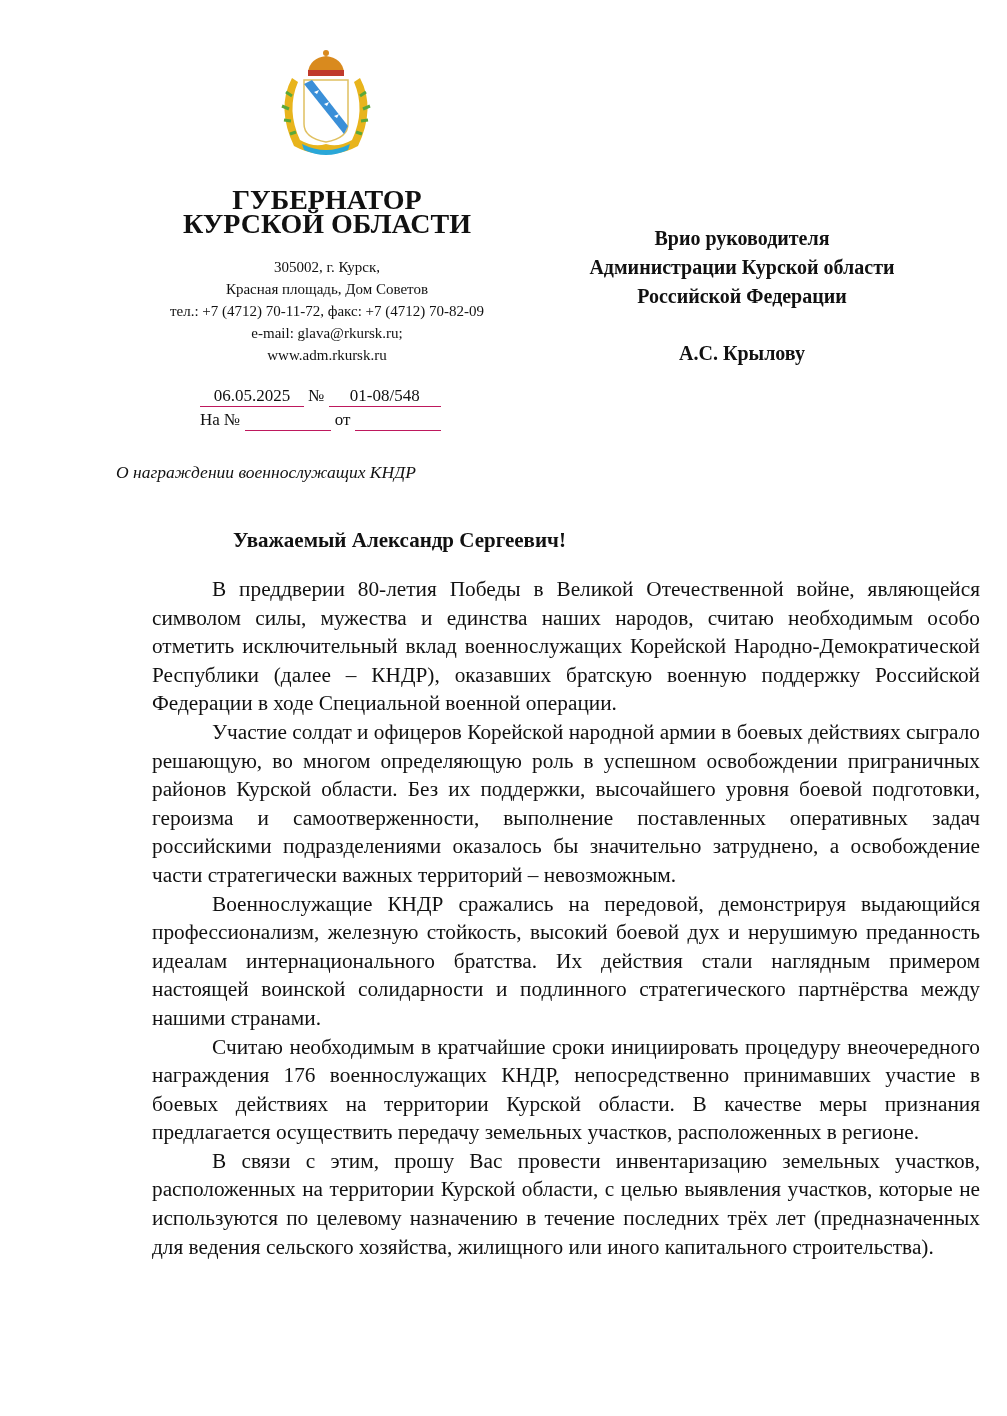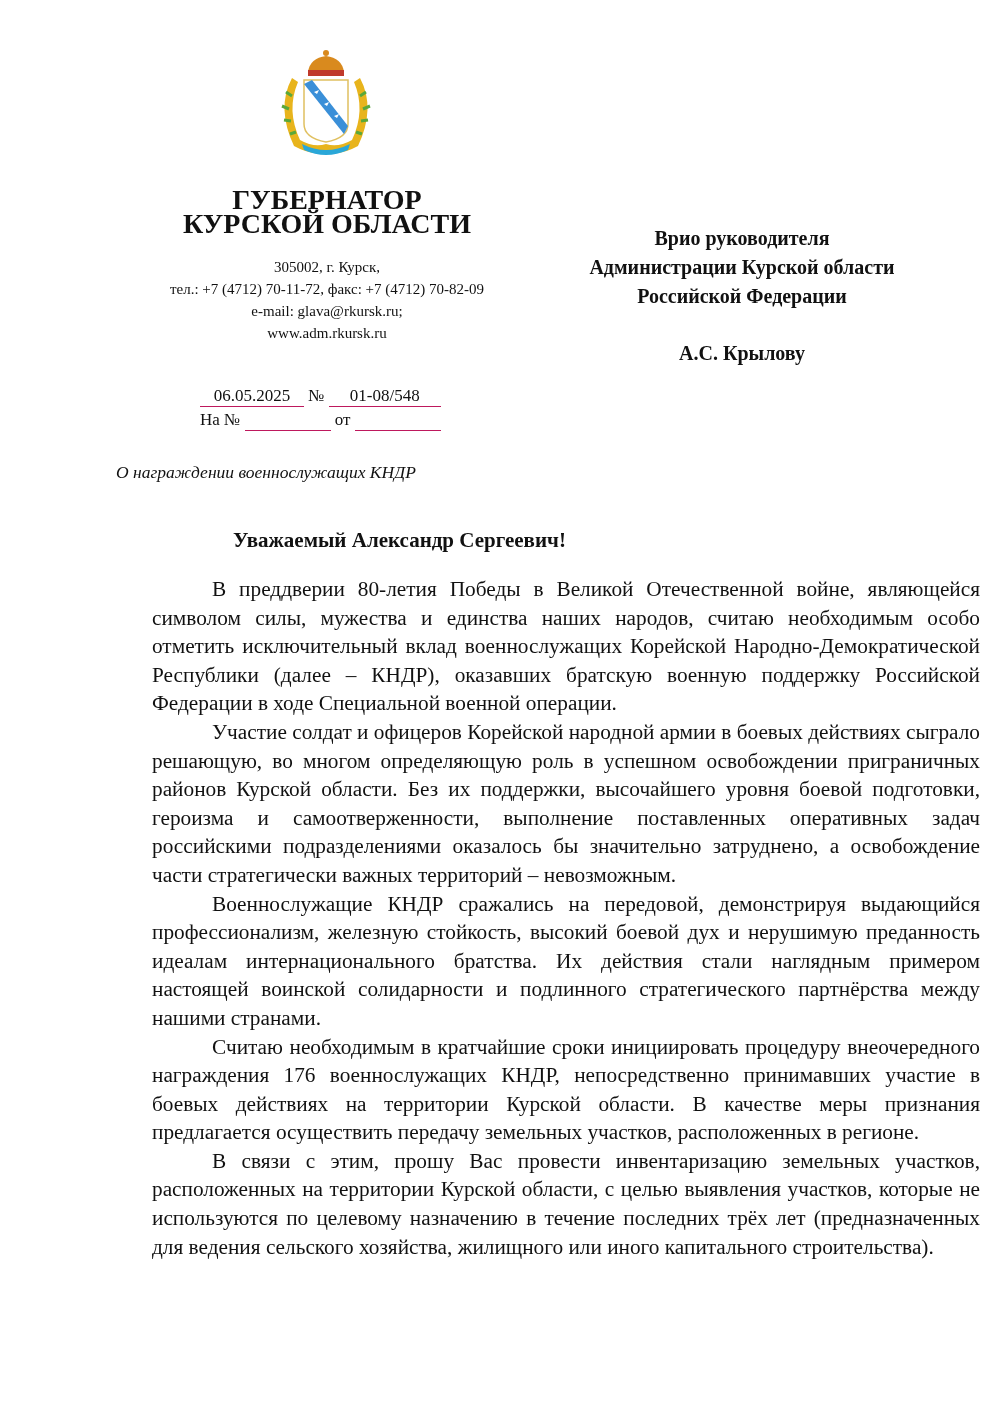--- a/index.html
+++ b/index.html
@@ -41,20 +41,21 @@
     <path d="M32 36 L40 32 L76 78 L72 86 Z" fill="#3a8fd8"></path>
     <path d="M42 44 l5 -2 l-2 4 Z M52 56 l5 -2 l-2 4 Z M62 68 l5 -2 l-2 4 Z" fill="#ffffff"></path>
   </svg>
 </div>
 
 <div class="sender">
   <div class="title">ГУБЕРНАТОР</div>
   <div class="title">КУРСКОЙ ОБЛАСТИ</div>
   <div class="addr">
     <div>305002, г. Курск,</div>
+    <div>Красная площадь, Дом Советов</div>
     <div>тел.: +7 (4712) 70-11-72, факс: +7 (4712) 70-82-09</div>
     <div>e-mail: glava@rkursk.ru;</div>
     <div>www.adm.rkursk.ru</div>
   </div>
 </div>
 
 <div class="regno">
   <div>
     <span class="u" style="width:104px">06.05.2025</span>
     <span>№</span>

